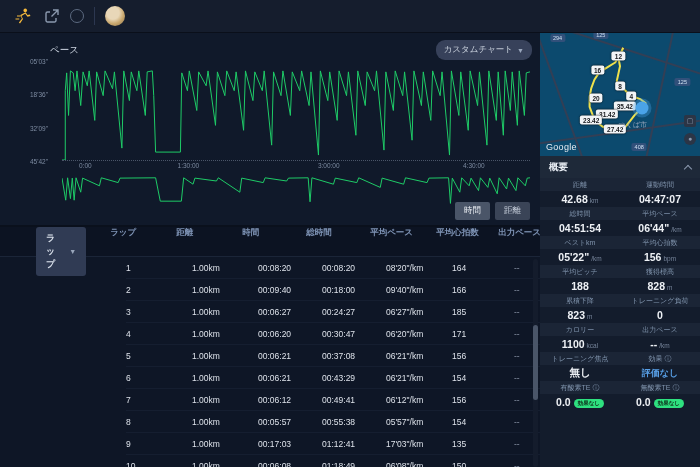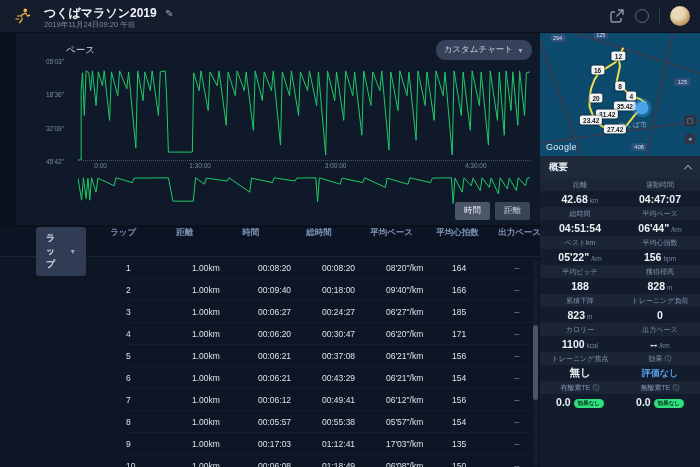--- a/index.html
+++ b/index.html
@@ -20,21 +20,21 @@
   .tb-divider { width:1px; height:18px; background:#2c3750; }
   .avatar { width:20px; height:20px; border-radius:50%; cursor:pointer;
     background:radial-gradient(circle at 40% 35%, #e8d7b8 0 35%, #c9a86f 60%, #8a6f46 100%); }
 
   
   .main { display:flex; height:434px; }
   .left-col { width:540px; display:flex; flex-direction:column; }
   .right-col { width:160px; background:#131c2c; display:flex; flex-direction:column; }
 
   
-  .chart-card { height:192px; background:#10192a; padding:6px 6px 16px 6px; position:relative;margin-left:16px; }
+  .chart-card { height:192px; background:#10192a; padding:6px 6px 16px 6px; position:relative; }
   .chart-head { display:flex; align-items:center; justify-content:space-between; height:22px; padding:0 2px 0 36px; }
   .series-label { display:flex; align-items:center; font-size:9.5px; color:#cdd5e1; }
   .series-swatch { width:3px; height:11px; margin-right:5px; }
   .chart-btn { background:#37415a; color:#cdd5e0; font-size:8.5px; padding:4px 8px;
     border-radius:9px; cursor:pointer; display:flex; align-items:center; gap:4px; }
   .chev { font-size:7px; color:#9aa7bc; }
   .plot-wrap { position:relative; margin-left:56px; margin-right:4px; height:100px;
     border-bottom:1px dotted #4a5568; }
   .plot-svg, .nav-svg { position:absolute; inset:0; width:100%; height:100%; }
   .y-ticks { position:absolute; left:6px; top:28px; width:48px; height:100px; }
@@ -95,27 +95,20 @@
 </style>
 </head>
 <body>
 
 <div class="topbar">
   <svg class="run-icon" viewBox="0 0 24 24">
     <circle cx="15" cy="4.5" r="2.4" fill="#f5b93c"></circle>
     <path d="M8 22l4-6-2-4 5-3 3 4 4-1-1-2-3 .5-2.5-3.5-7 3.5 2 5-4 5z" fill="#f5b93c"></path>
     <path d="M4 12h5M2 16h5" stroke="#f5b93c" stroke-width="1.6"></path>
   </svg>
-  <div class="title-block">
-    <div>
-      <span class="act-title">つくばマラソン2019</span>
-      <span class="edit-pencil">✎</span>
-    </div>
-    <div class="act-date">2019年11月24日09:20 午前</div>
-  </div>
   <div class="top-icons">
     <svg class="icon-btn" viewBox="0 0 16 16" fill="none" stroke="currentColor" stroke-width="1.4">
       <path d="M6 4H3.5A1.5 1.5 0 0 0 2 5.5v7A1.5 1.5 0 0 0 3.5 14h7a1.5 1.5 0 0 0 1.5-1.5V10"></path>
       <path d="M9 2h5v5M14 2L7.5 8.5"></path>
     </svg>
     <div class="ring-icon"></div>
     <div class="tb-divider"></div>
     <div class="avatar"></div>
   </div>
 </div>

